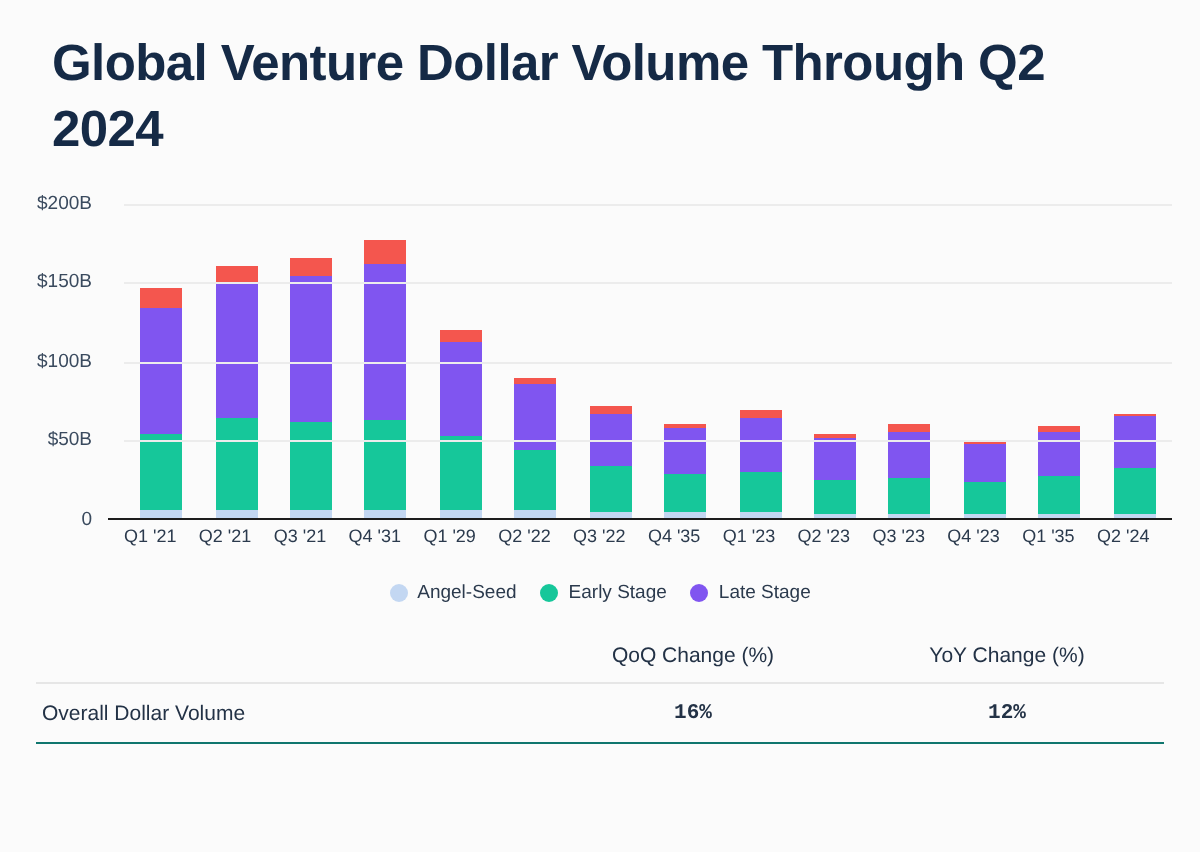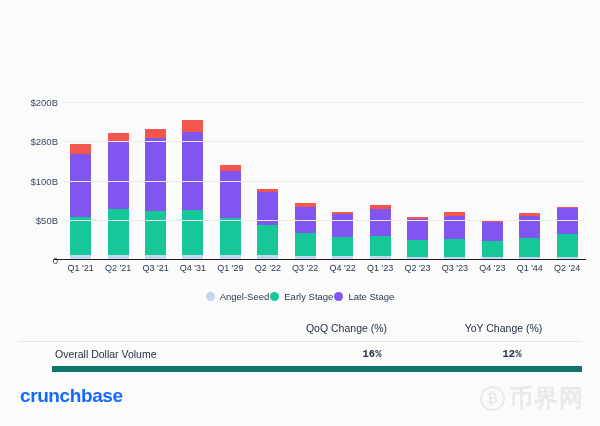--- a/index.html
+++ b/index.html
@@ -41,21 +41,21 @@
   }
   .y-axis {
     position: absolute;
     left: 0;
     top: 0;
     width: 62px;
     height: 160px;
   }
   .y-tick {
     position: absolute;
-    right: 4px;
+    right: 16px;
     transform: translateY(-50%);
     font-size: 9.5px;
     color: #3a4a5e;
     white-space: nowrap;
   }
   .plot {
     position: absolute;
     left: 62px;
     top: 0;
     right: 14px;
@@ -109,56 +109,55 @@
   .x-labels {
     position: absolute;
     left: 62px;
     right: 14px;
     top: 163px;
     display: flex;
     justify-content: space-between;
   }
   .x-label {
     flex: 1 1 0;
-    text-align: center;
     font-size: 9px;
     color: #2b3a4d;
     white-space: nowrap;
   }
 
   
   .legend {
     position: absolute;
     left: 0;
     top: 291px;
     width: 600px;
     display: flex;
     justify-content: center;
     align-items: center;
-    gap: 1px;
+    gap: 12px;
     text-align: center;
   }
   .legend-item { display: flex; align-items: center; gap: 5px; }
   .legend-dot { width: 9px; height: 9px; border-radius: 50%; display: block; }
   .legend-text { font-size: 9.5px; color: #2b3a4d; white-space: nowrap; }
 
   
   .table {
     position: absolute;
     left: 18px;
     top: 315px;
     width: 564px;
   }
   .trow {
     display: flex;
     align-items: center;
     height: 27px;
   }
   .trow.head { border-bottom: 1px solid #e6e6e6; }
-  .trow.body { border-bottom: 6px solid #0f766e; height: 30px; margin-left: 34px; }
+  .trow.body { border-bottom: 1px solid #0f766e; height: 30px; }
   .c-label { flex: 0 0 250px; font-size: 10.5px; color: #233246; padding-left: 3px; }
   .c-val {
     flex: 1 1 0;
     text-align: center;
     font-size: 10.5px;
     color: #233246;
   }
   .c-val.bold { font-weight: 700; font-family: Liberation Mono, monospace; }
   .head .c-val { font-weight: 400; }
 
@@ -200,27 +199,28 @@
     font-weight: 700;
     color: #b9bcc2;
     letter-spacing: 1px;
   }
 </style>
 </head>
 <body>
 
 <div class="card">
 
+  <div class="title">Global Venture Dollar Volume Through Q2 2024</div>
 
   <div class="chart-wrap">
     <div class="y-axis">
         <div class="y-tick" style="top: 160px;">0</div>
         <div class="y-tick" style="top: 120.375px;">$50B</div>
         <div class="y-tick" style="top: 80.75px;">$100B</div>
-        <div class="y-tick" style="top: 41.125px;">$280B</div>
+        <div class="y-tick" style="top: 41.125px;">$150B</div>
         <div class="y-tick" style="top: 1.5px;">$200B</div>
       </div>
     <div class="plot">
       <div class="axis-base"></div>
       <div class="bars">
           <div class="bar-col">
             <div class="bar">
               <div class="seg angel" style="height: 3.17px; background: rgb(195, 215, 242);"></div>
               <div class="seg early" style="height: 38.04px; background: rgb(22, 199, 154);"></div>
               <div class="seg late" style="height: 63.4px; background: rgb(128, 85, 240);"></div>
@@ -338,26 +338,26 @@
         <div class="gridline" style="top: 1.5px;"></div>
       </div>
     <div class="x-labels">
         <div class="x-label">Q1 '21</div>
         <div class="x-label">Q2 '21</div>
         <div class="x-label">Q3 '21</div>
         <div class="x-label">Q4 '31</div>
         <div class="x-label">Q1 '29</div>
         <div class="x-label">Q2 '22</div>
         <div class="x-label">Q3 '22</div>
-        <div class="x-label">Q4 '22</div>
+        <div class="x-label">Q4 '35</div>
         <div class="x-label">Q1 '23</div>
         <div class="x-label">Q2 '23</div>
         <div class="x-label">Q3 '23</div>
         <div class="x-label">Q4 '23</div>
-        <div class="x-label">Q1 '44</div>
+        <div class="x-label">Q1 '35</div>
         <div class="x-label">Q2 '24</div>
       </div>
   </div>
 
   <div class="legend">
       <div class="legend-item">
         <span class="legend-dot" style="background: rgb(195, 215, 242);"></span>
         <span class="legend-text">Angel-Seed</span>
       </div>
       <div class="legend-item">
@@ -376,21 +376,14 @@
       <div class="c-val">QoQ Change (%)</div>
       <div class="c-val">YoY Change (%)</div>
     </div>
     <div class="trow body">
       <div class="c-label">Overall Dollar Volume</div>
       <div class="c-val bold">16%</div>
       <div class="c-val bold">12%</div>
     </div>
   </div>
 
-  <div class="footer">
-    <div class="cb-logo">crunchbase</div>
-    <div class="watermark">
-      <span class="wm-coin">₿</span>
-      <span class="wm-text">币界网</span>
-    </div>
-  </div>
 
 </div>
 
 </body></html>

